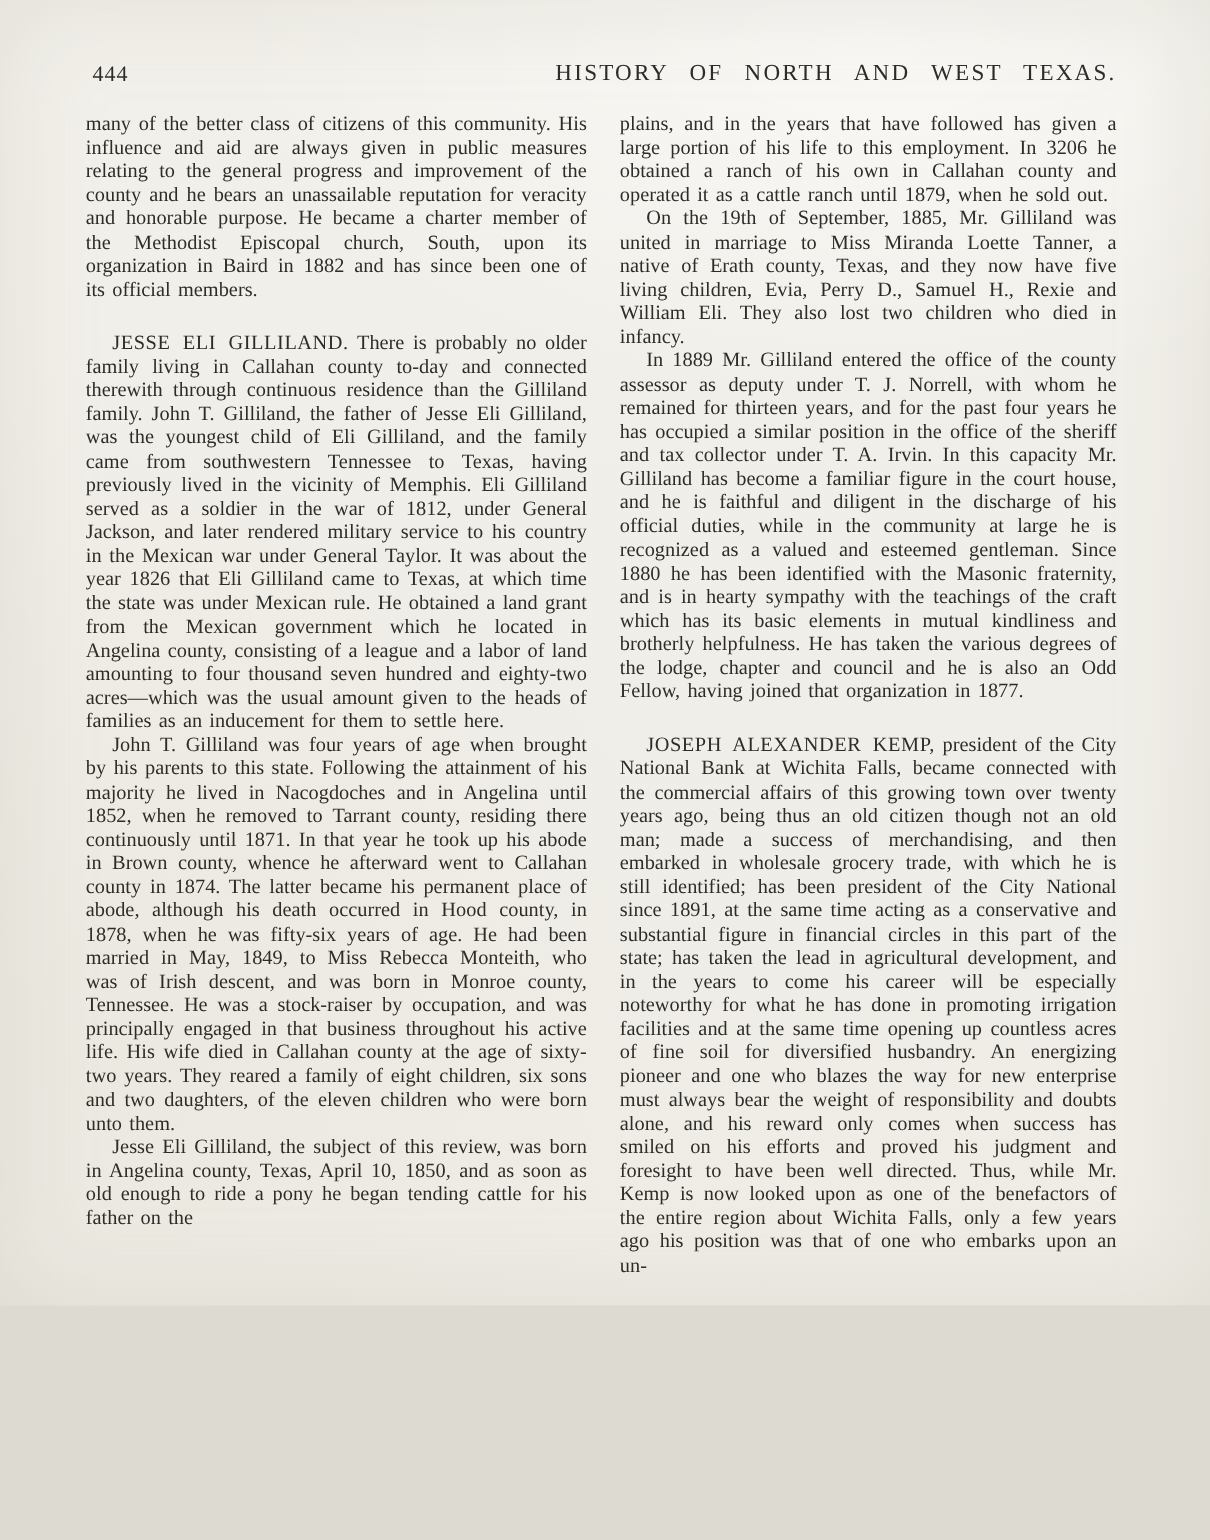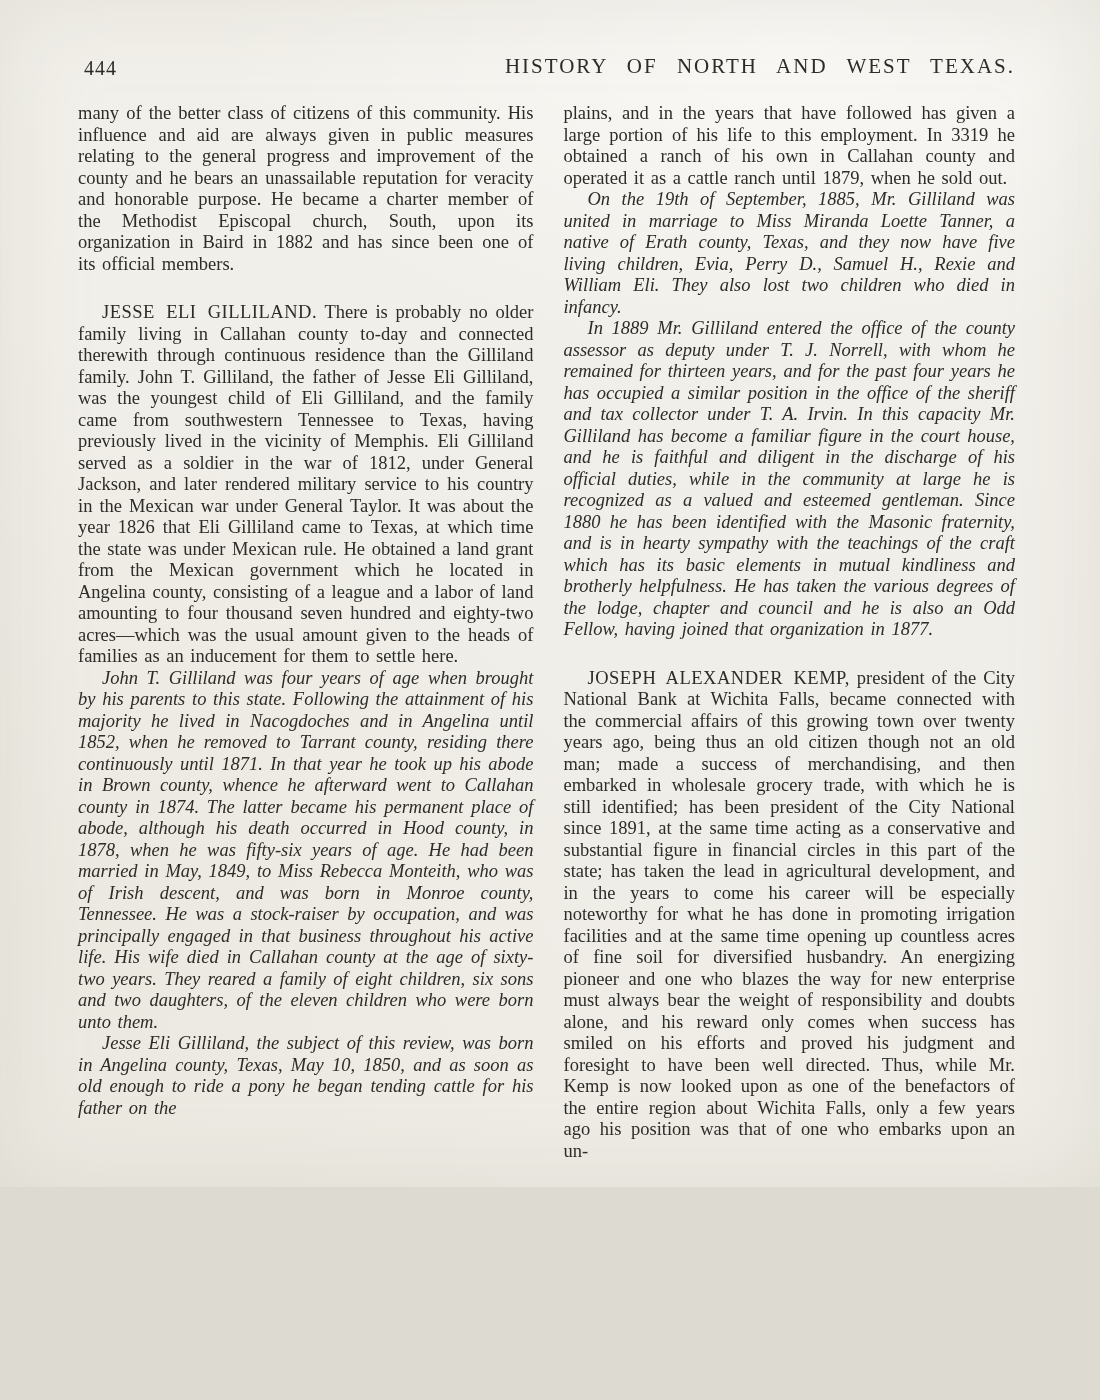--- a/index.html
+++ b/index.html
@@ -57,21 +57,21 @@
   .col {
     font-size: 18.5px;
     line-height: 21.5px;
     text-align: justify;
     word-spacing: 2px;
   }
   .col-left  { width: 462px; }
   .col-right { width: 458px; }
   p { margin: 0; }
   p.cont { text-indent: 0; }
-  p.ind  { text-indent: 24px; font-style: italic; }
+  p.ind  { text-indent: 24px; }
   p.sect { margin-top: 27px; text-indent: 24px; }
   .shead {
     letter-spacing: 0.5px;
     word-spacing: 5px;
   }
 </style>
 </head>
 <body>
 
 <div class="page">
@@ -80,25 +80,25 @@
     <span class="pagenum">444</span>
     <span class="title">HISTORY OF NORTH AND WEST TEXAS.</span>
   </div>
 
   <div class="columns">
 
     <div class="col col-left">
       <p class="cont">many of the better class of citizens of this community. His influence and aid are always given in public measures relating to the general progress and improvement of the county and he bears an unassailable reputation for veracity and honorable purpose. He became a charter member of the Methodist Episcopal church, South, upon its organization in Baird in 1882 and has since been one of its official members.</p>
       <p class="sect"><span class="shead">JESSE ELI GILLILAND.</span> <span>There is probably no older family living in Callahan county to-day and connected therewith through continuous residence than the Gilliland family. John T. Gilliland, the father of Jesse Eli Gilliland, was the youngest child of Eli Gilliland, and the family came from southwestern Tennessee to Texas, having previously lived in the vicinity of Memphis. Eli Gilliland served as a soldier in the war of 1812, under General Jackson, and later rendered military service to his country in the Mexican war under General Taylor. It was about the year 1826 that Eli Gilliland came to Texas, at which time the state was under Mexican rule. He obtained a land grant from the Mexican government which he located in Angelina county, consisting of a league and a labor of land amounting to four thousand seven hundred and eighty-two acres—which was the usual amount given to the heads of families as an inducement for them to settle here.</span></p>
       <p class="ind">John T. Gilliland was four years of age when brought by his parents to this state. Following the attainment of his majority he lived in Nacogdoches and in Angelina until 1852, when he removed to Tarrant county, residing there continuously until 1871. In that year he took up his abode in Brown county, whence he afterward went to Callahan county in 1874. The latter became his permanent place of abode, although his death occurred in Hood county, in 1878, when he was fifty-six years of age. He had been married in May, 1849, to Miss Rebecca Monteith, who was of Irish descent, and was born in Monroe county, Tennessee. He was a stock-raiser by occupation, and was principally engaged in that business throughout his active life. His wife died in Callahan county at the age of sixty-two years. They reared a family of eight children, six sons and two daughters, of the eleven children who were born unto them.</p>
-      <p class="ind">Jesse Eli Gilliland, the subject of this review, was born in Angelina county, Texas, May 10, 1850, and as soon as old enough to ride a pony he began tending cattle for his father on the</p>
+      <p class="ind">Jesse Eli Gilliland, the subject of this review, was born in Angelina county, Texas, April 10, 1850, and as soon as old enough to ride a pony he began tending cattle for his father on the</p>
     </div>
 
     <div class="col col-right">
-      <p class="cont">plains, and in the years that have followed has given a large portion of his life to this employment. In 3319 he obtained a ranch of his own in Callahan county and operated it as a cattle ranch until 1879, when he sold out.</p>
+      <p class="cont">plains, and in the years that have followed has given a large portion of his life to this employment. In 3206 he obtained a ranch of his own in Callahan county and operated it as a cattle ranch until 1879, when he sold out.</p>
       <p class="ind">On the 19th of September, 1885, Mr. Gilliland was united in marriage to Miss Miranda Loette Tanner, a native of Erath county, Texas, and they now have five living children, Evia, Perry D., Samuel H., Rexie and William Eli. They also lost two children who died in infancy.</p>
       <p class="ind">In 1889 Mr. Gilliland entered the office of the county assessor as deputy under T. J. Norrell, with whom he remained for thirteen years, and for the past four years he has occupied a similar position in the office of the sheriff and tax collector under T. A. Irvin. In this capacity Mr. Gilliland has become a familiar figure in the court house, and he is faithful and diligent in the discharge of his official duties, while in the community at large he is recognized as a valued and esteemed gentleman. Since 1880 he has been identified with the Masonic fraternity, and is in hearty sympathy with the teachings of the craft which has its basic elements in mutual kindliness and brotherly helpfulness. He has taken the various degrees of the lodge, chapter and council and he is also an Odd Fellow, having joined that organization in 1877.</p>
       <p class="sect"><span class="shead">JOSEPH ALEXANDER KEMP,</span> <span>president of the City National Bank at Wichita Falls, became connected with the commercial affairs of this growing town over twenty years ago, being thus an old citizen though not an old man; made a success of merchandising, and then embarked in wholesale grocery trade, with which he is still identified; has been president of the City National since 1891, at the same time acting as a conservative and substantial figure in financial circles in this part of the state; has taken the lead in agricultural development, and in the years to come his career will be especially noteworthy for what he has done in promoting irrigation facilities and at the same time opening up countless acres of fine soil for diversified husbandry. An energizing pioneer and one who blazes the way for new enterprise must always bear the weight of responsibility and doubts alone, and his reward only comes when success has smiled on his efforts and proved his judgment and foresight to have been well directed. Thus, while Mr. Kemp is now looked upon as one of the benefactors of the entire region about Wichita Falls, only a few years ago his position was that of one who embarks upon an un-</span></p>
     </div>
 
   </div>
 
 </div>
 
 </body></html>

